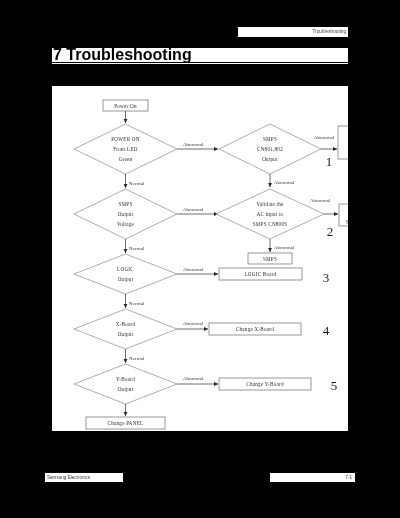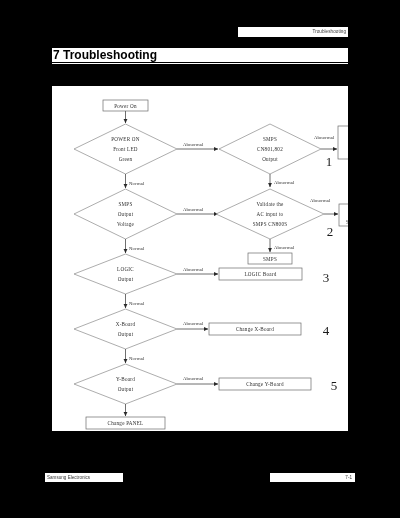--- a/index.html
+++ b/index.html
@@ -42,21 +42,21 @@
     left: 52px;
     top: 48px;
     width: 296px;
     height: 14px;
     background: #ffffff;
   }
   .title-band .title-text {
     position: absolute;
     left: 1px;
     top: 0px;
-    font-size: 12px;
+    font-size: 16px;
     line-height: 14px;
     font-weight: bold;
     color: #000000;
     font-family: "Liberation Sans", sans-serif;
     white-space: nowrap;
   }
   .title-rule {
     position: absolute;
     left: 52px;
     top: 62px;

